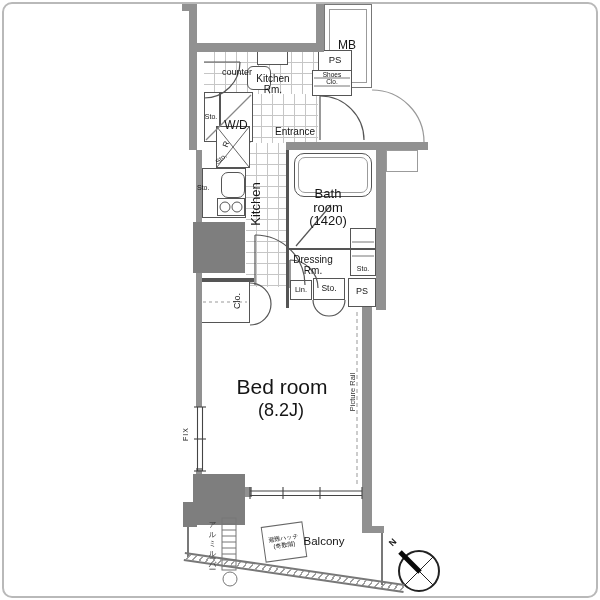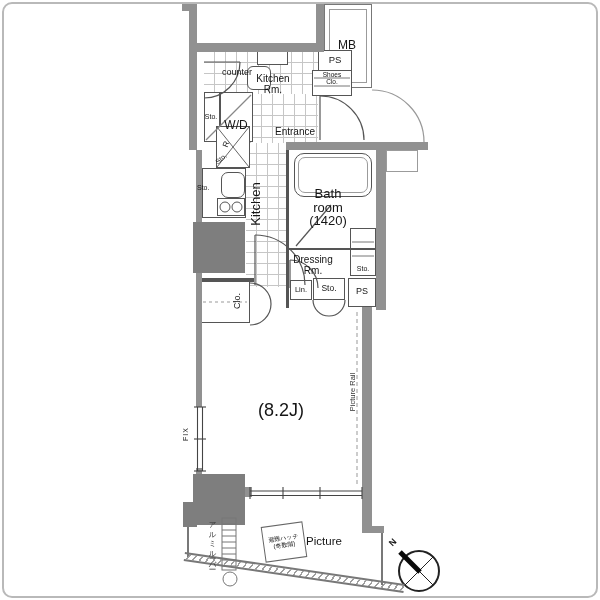--- a/index.html
+++ b/index.html
@@ -186,19 +186,20 @@
   </div>
   <div class="lb ctr tc" style="left:313px;top:265px;font-size:10px">
     <div>Dressing</div>
     <div>Rm.</div>
   </div>
   <div class="lb ctr" style="left:363px;top:269px;font-size:7px">Sto.</div>
   <div class="lb ctr" style="left:301px;top:290px;font-size:7.5px">Lin.</div>
   <div class="lb ctr" style="left:329px;top:289px;font-size:8.5px">Sto.</div>
   <div class="lb ctr" style="left:362px;top:292px;font-size:9px">PS</div>
   <div class="lb r270" style="left:238px;top:301px;font-size:9px">Clo.</div>
+  <div class="lb ctr" style="left:282px;top:387px;font-size:21px">Bed room</div>
   <div class="lb ctr" style="left:281px;top:411px;font-size:18px">(8.2J)</div>
   <div class="lb r270" style="left:353px;top:392px;font-size:7.5px;color:#333">Picture Rail</div>
   <div class="lb r270" style="left:186px;top:434px;font-size:7px;letter-spacing:1px">FIX</div>
-  <div class="lb ctr" style="left:324px;top:541px;font-size:11.5px">Picture</div>
+  <div class="lb ctr" style="left:324px;top:541px;font-size:11.5px">Balcony</div>
   <div id="louver-text">アルミルーバー</div>
   <div class="lb" style="left:390px;top:538px;font-size:9px;font-weight:bold;transform:rotate(-45deg)">N</div>
 </div>
 
 </body></html>

